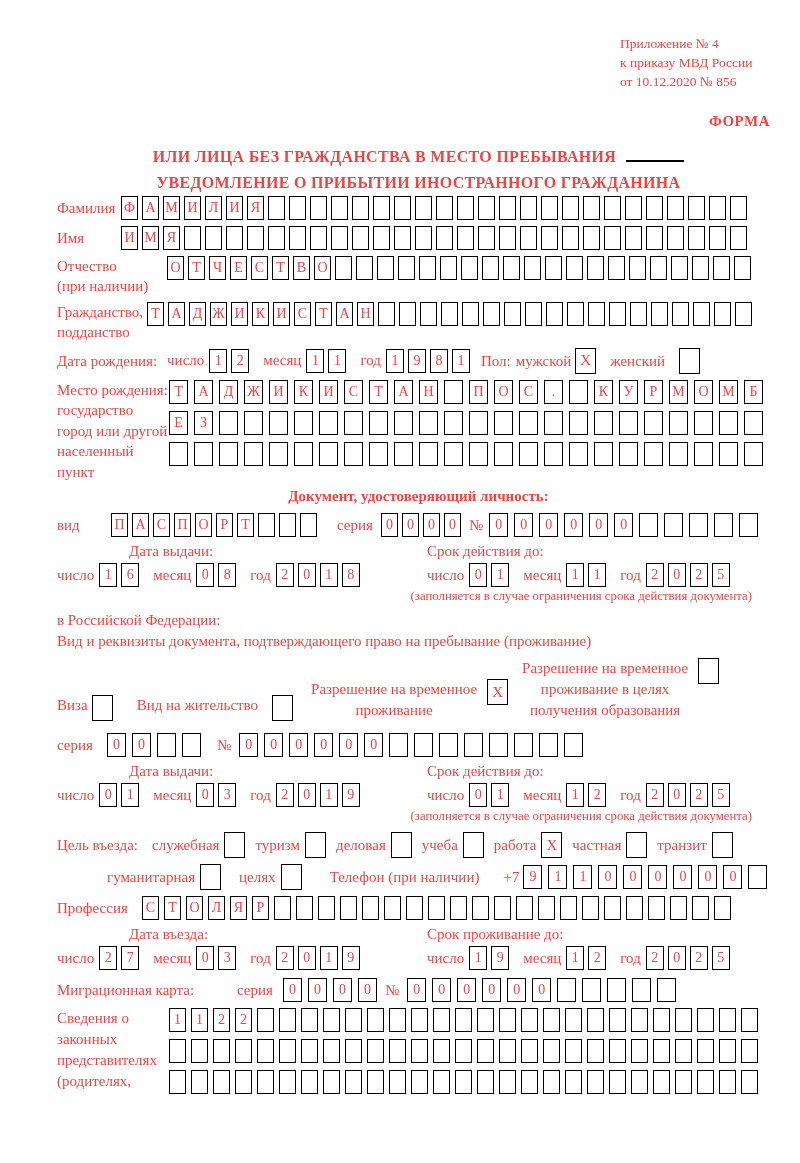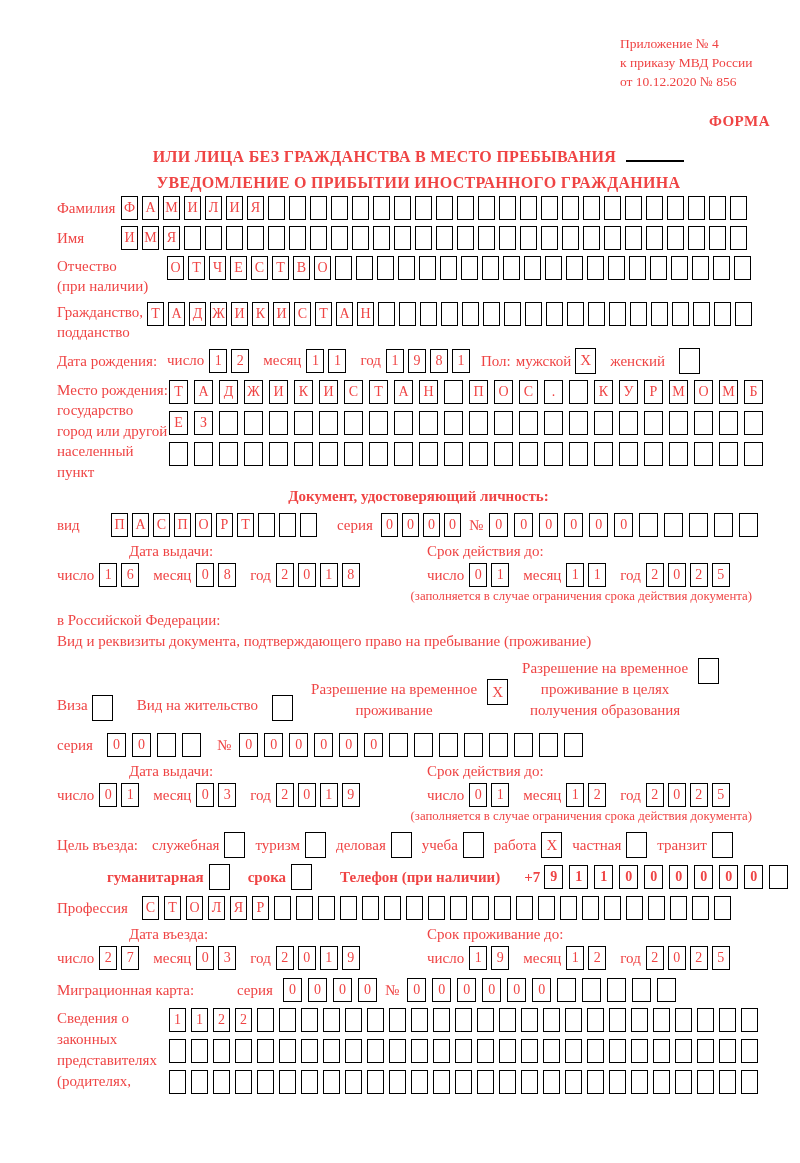--- a/index.html
+++ b/index.html
@@ -59,21 +59,21 @@
   .opt{display:flex;align-items:flex-start;flex:none;}
   .opt .olabel{line-height:21px;}
   .opt-center{text-align:center;}
   .g4{margin-left:4px;} .g10{margin-left:10px;} .g14{margin-left:14px;}
   .g18{margin-left:18px;} .g24{margin-left:24px;} .g28{margin-left:28px;}
 
   
   .purpose .plabel{margin-right:14px;}
   .pair{display:flex;align-items:center;flex:none;}
   .pair .chk{margin-left:5px;}
-  .row2-indent{margin-left:50px;font-weight:bold;}
+  .row2-indent{margin-left:50px;}
 
   
   .lr-labels{width:112px;flex:none;line-height:21px;}
   .lr-cells .cells{margin-bottom:7px;}
 
   .mig-label{width:150px;flex:none;}
   .inline-gap{margin:0 8px 0 16px;flex:none;}
 </style>
 </head>
 <body>
@@ -552,21 +552,21 @@
       <span class="chk"></span>
     </span>
   </div>
 
   <div class="frow purpose row2-indent">
     <span class="pair">
       <span>гуманитарная</span>
       <span class="chk"></span>
     </span>
     <span class="pair g18">
-      <span>срока</span>
+      <span>целях</span>
       <span class="chk"></span>
     </span>
     <span class="flabel g28">Телефон (при наличии)</span>
     <span class="flabel g24">+7</span>
     <span class="cells cd g4">
         <span class="cell">9</span>
         <span class="cell">1</span>
         <span class="cell">1</span>
         <span class="cell">0</span>
         <span class="cell">0</span>

